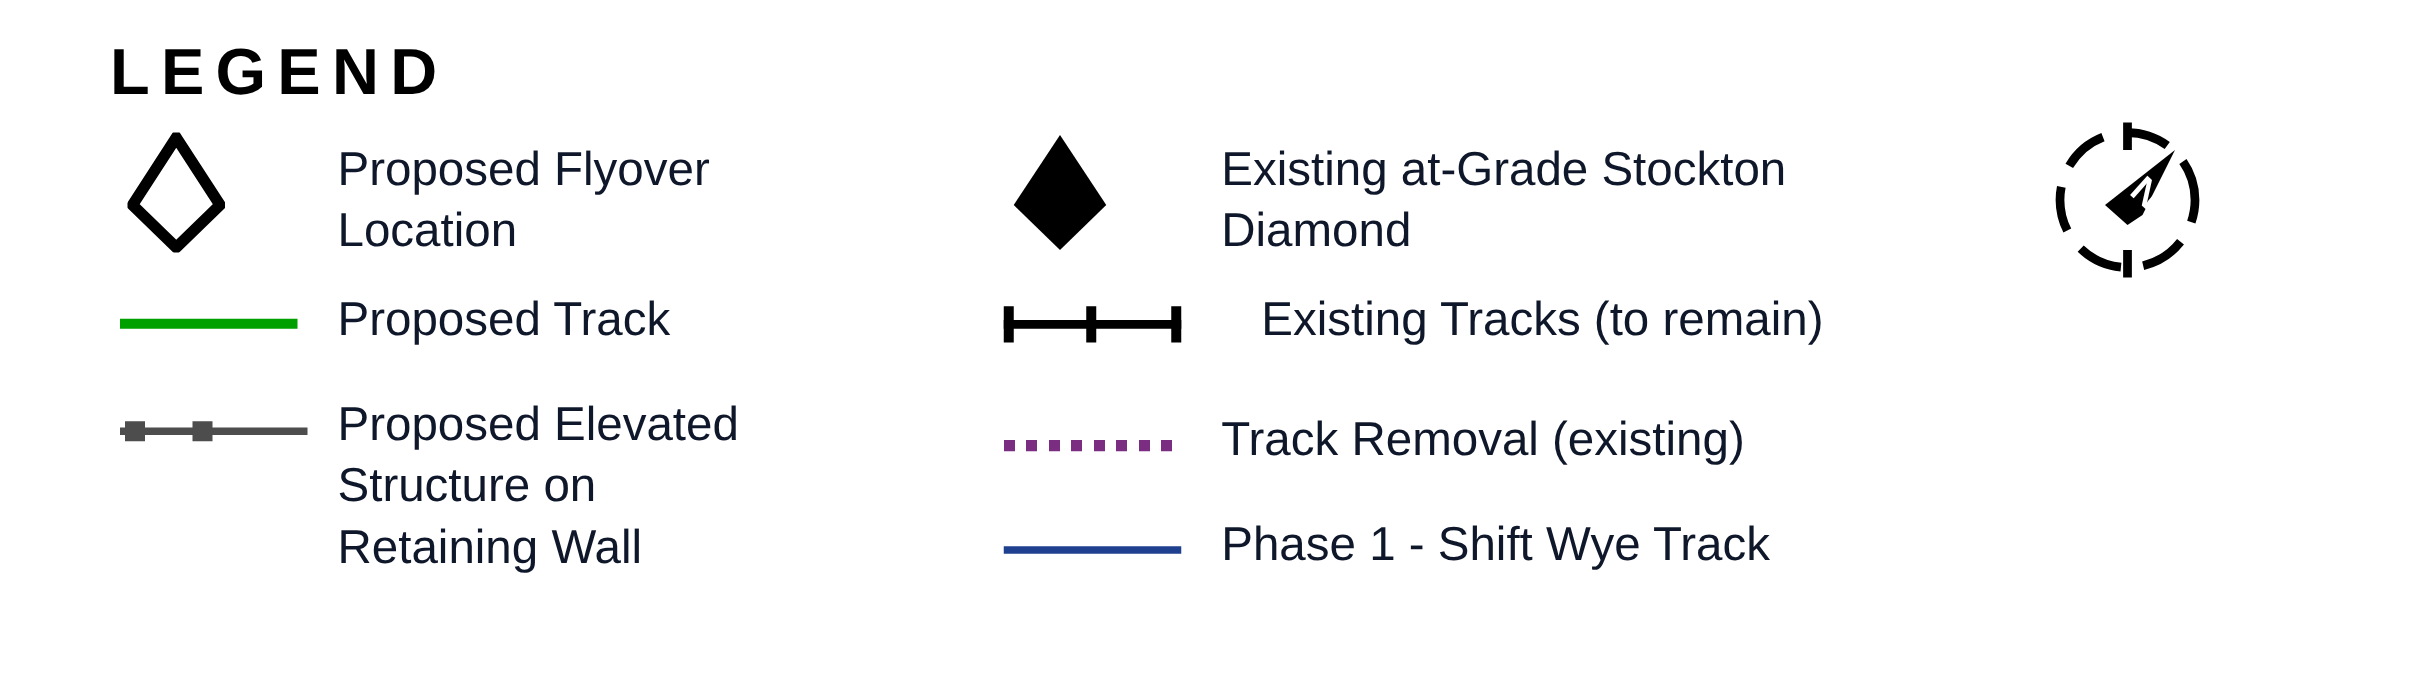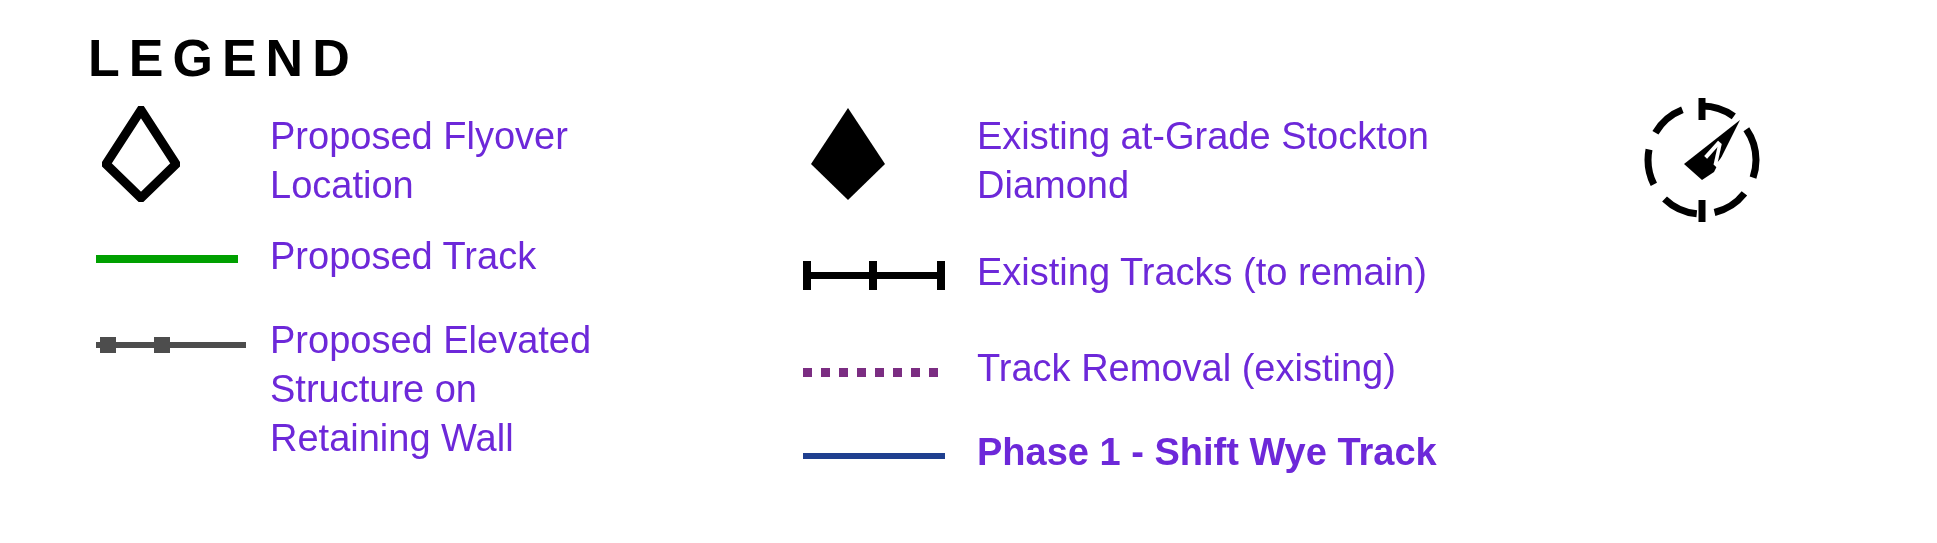--- a/index.html
+++ b/index.html
@@ -54,35 +54,35 @@
     position: relative;
     flex: 0 0 auto;
     width: 182px;
     height: 100%;
     min-height: 46px;
   }
   .legend-label {
     flex: 1 1 auto;
     font-size: 38px;
     line-height: 49px;
-    color: #6d28d9;
+    color: #0f172a;
     padding-top: 0px;
     white-space: pre-line;
   }
 
   
   #entry-flyover          { margin-top: 0px;  min-height: 120px; }
   #entry-proposed-track   { margin-top: 0px;  min-height: 84px; }
   #entry-elevated         { margin-top: 0px;  min-height: 160px; }
 
   
   #entry-stockton-diamond { margin-top: 0px;  min-height: 120px; }
-  #entry-existing-tracks  { margin-top: 16px;  min-height: 84px; }
+  #entry-existing-tracks  { margin-top: 0px;  min-height: 84px; gap: 32px; }
   #entry-track-removal    { margin-top: 12px;  min-height: 84px; }
-  #entry-phase1           { margin-top: 0px;  min-height: 84px; font-weight: bold; }
+  #entry-phase1           { margin-top: 0px;  min-height: 84px; }
 
   
 
   
   .diamond-open {
     position: absolute;
     left: 14px;
     top: -6px;
     width: 78px;
     height: 96px;

